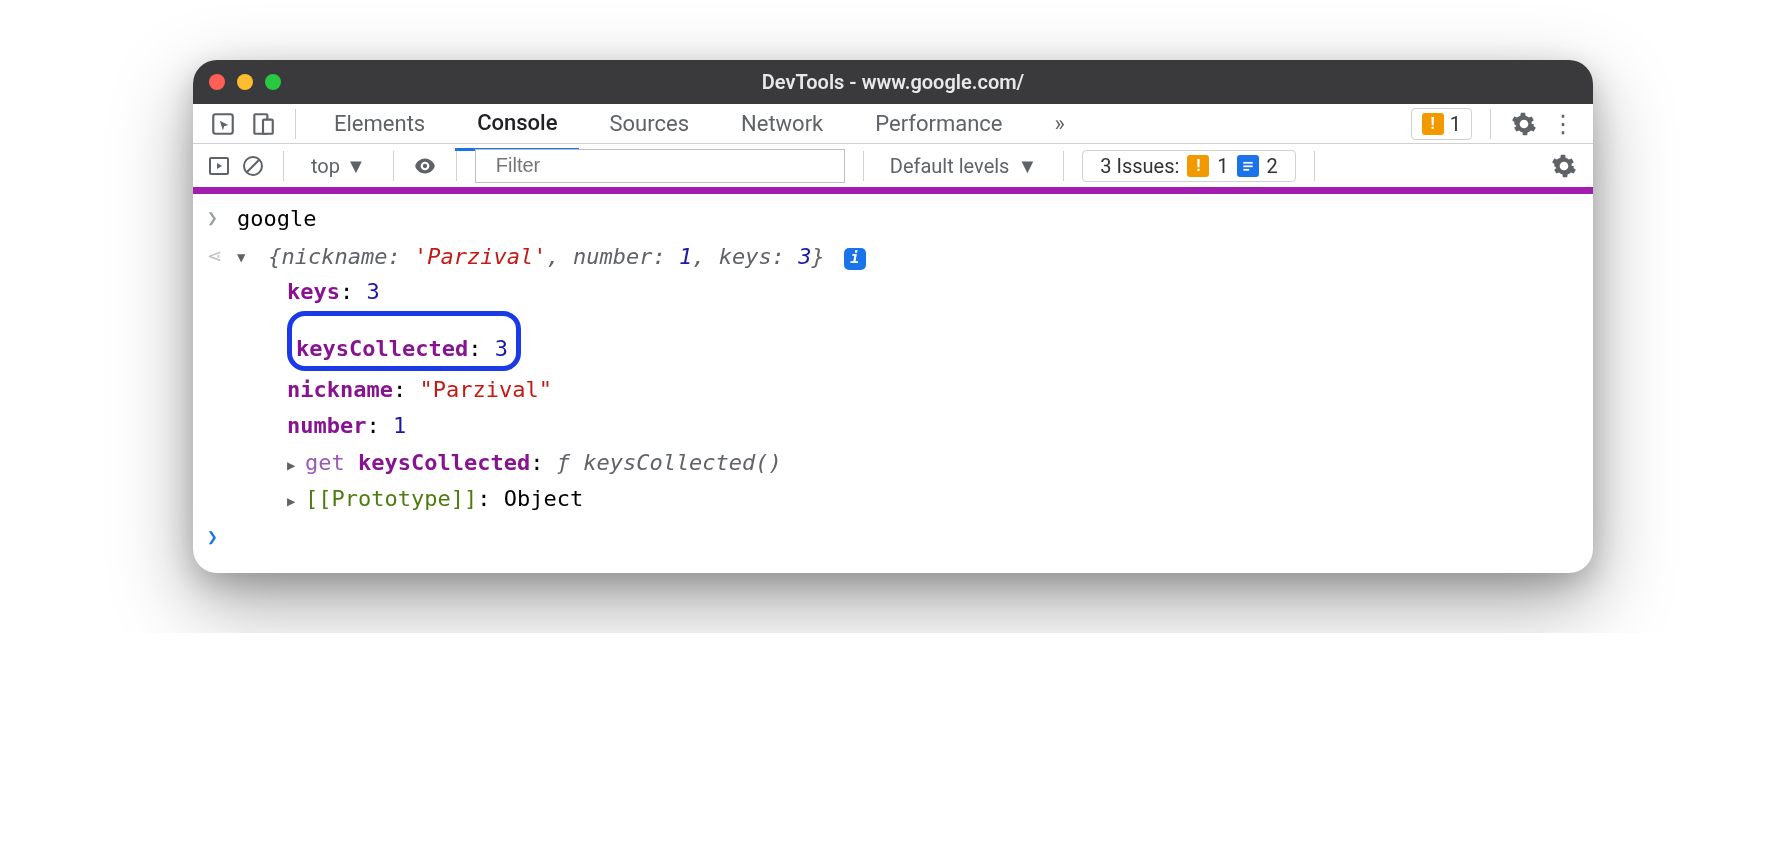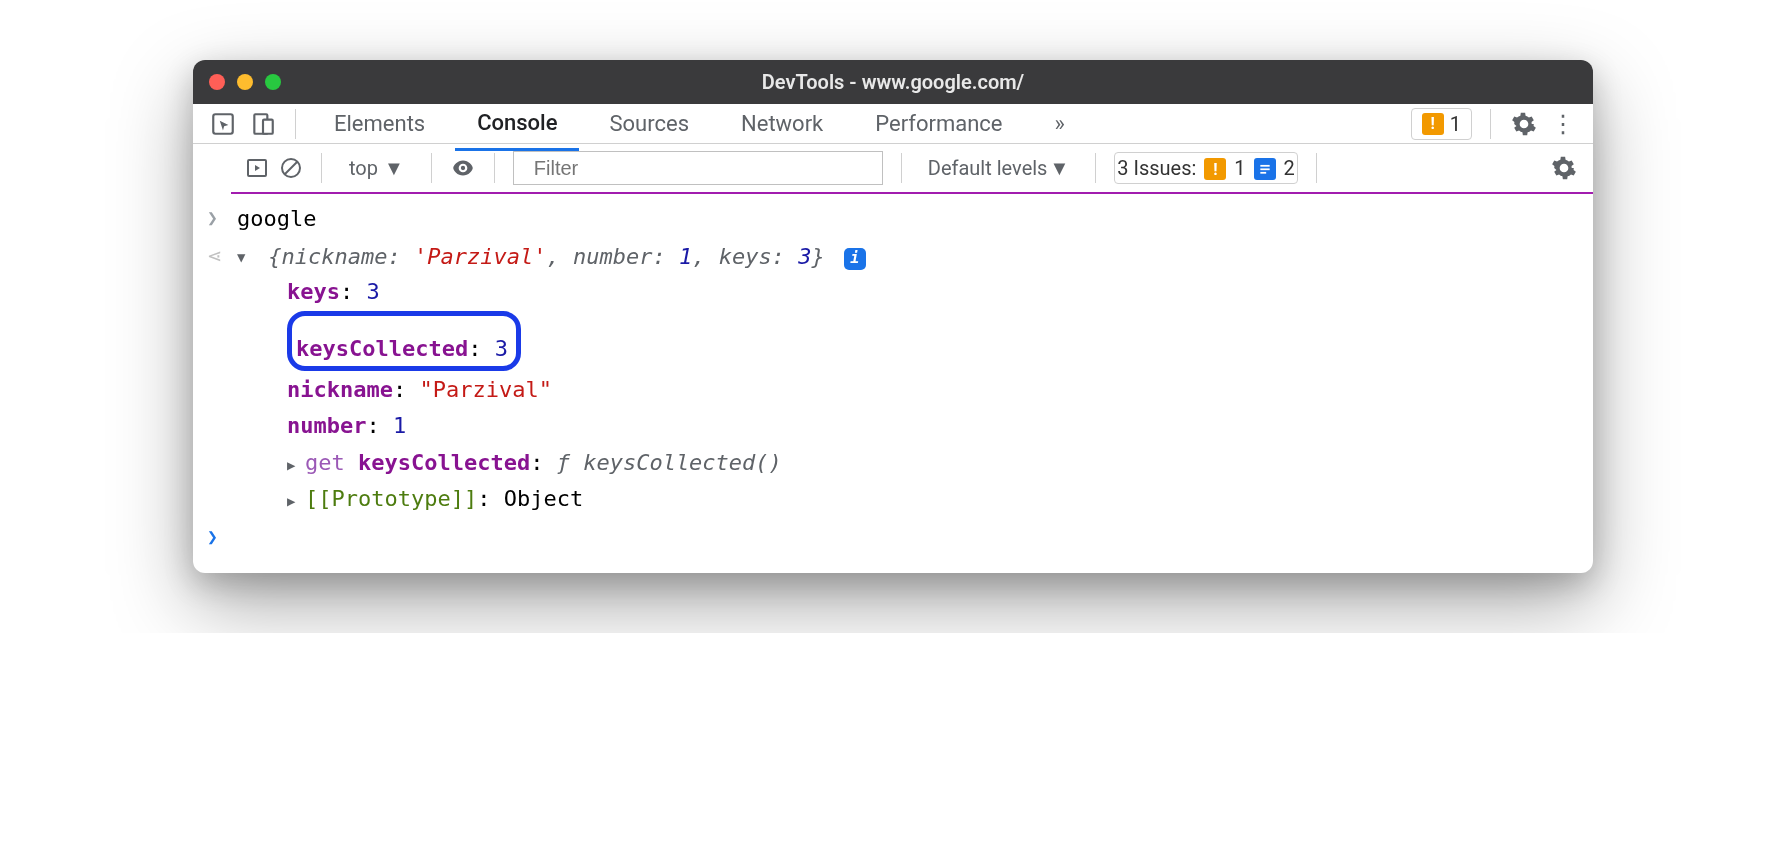--- a/index.html
+++ b/index.html
@@ -6,21 +6,21 @@
   body {
     background: #fff;
     font-family: -apple-system, BlinkMacSystemFont, "Segoe UI", Roboto, sans-serif;
     display: flex;
     justify-content: center;
     align-items: flex-start;
     padding: 60px 0;
   }
   .window {
     width: 1400px;
-    border-radius: 12px;
+    border-radius: 24px;
     overflow: hidden;
     box-shadow: 0 30px 80px rgba(0,0,0,0.35), 0 10px 30px rgba(0,0,0,0.2);
     background: #fff;
   }
   .titlebar {
     background: #3a3a3c;
     height: 44px;
     display: flex;
     align-items: center;
     padding: 0 16px;
@@ -79,50 +79,49 @@
     background: #1a73e8; color: #fff; width: 22px; height: 22px;
     border-radius: 3px; display: flex; align-items: center; justify-content: center;
     font-size: 16px; font-weight: 700;
   }
   .gear, .more {
     width: 30px; height: 30px; color: #5f6368; cursor: pointer;
     display: flex; align-items: center; justify-content: center;
   }
   .toolbar {
     display: flex; align-items: center;
-    border-bottom: 2px solid #a21caf;
+    border-bottom: 7px solid #a21caf;
     height: 50px;
     padding: 0 14px;
     gap: 10px;
     font-size: 20px;
     color: #5f6368;
-    margin-left: 38px;
   }
   .toolbar .ctx {
     display: flex; align-items: center; gap: 6px;
     padding: 4px 8px; cursor: pointer;
     border: 1px solid transparent;
   }
   .toolbar .filter {
     flex: 0 0 370px;
     border: 1px solid #c0c0c0;
     height: 34px;
     padding: 0 20px;
     font-size: 20px;
     color: #888;
     background: #fff;
   }
   .toolbar .levels {
-    display: flex; gap: 2px; cursor: pointer;
+    display: flex; gap: 8px; cursor: pointer;
     padding: 0 8px;
   }
   .toolbar .issues {
-    display: flex; align-items: flex-end; gap: 8px;
+    display: flex; align-items: center; gap: 8px;
     border: 1px solid #d0d0d0; border-radius: 4px;
-    padding: 3px 2px;
+    padding: 3px 17px;
     color: #333;
   }
   .console-body {
     font-family: "SF Mono", Menlo, Consolas, monospace;
     font-size: 22px;
     padding: 6px 0 20px 0;
     line-height: 1.55;
   }
   .row { display: flex; align-items: flex-start; padding: 2px 14px; }
   .gutter {

